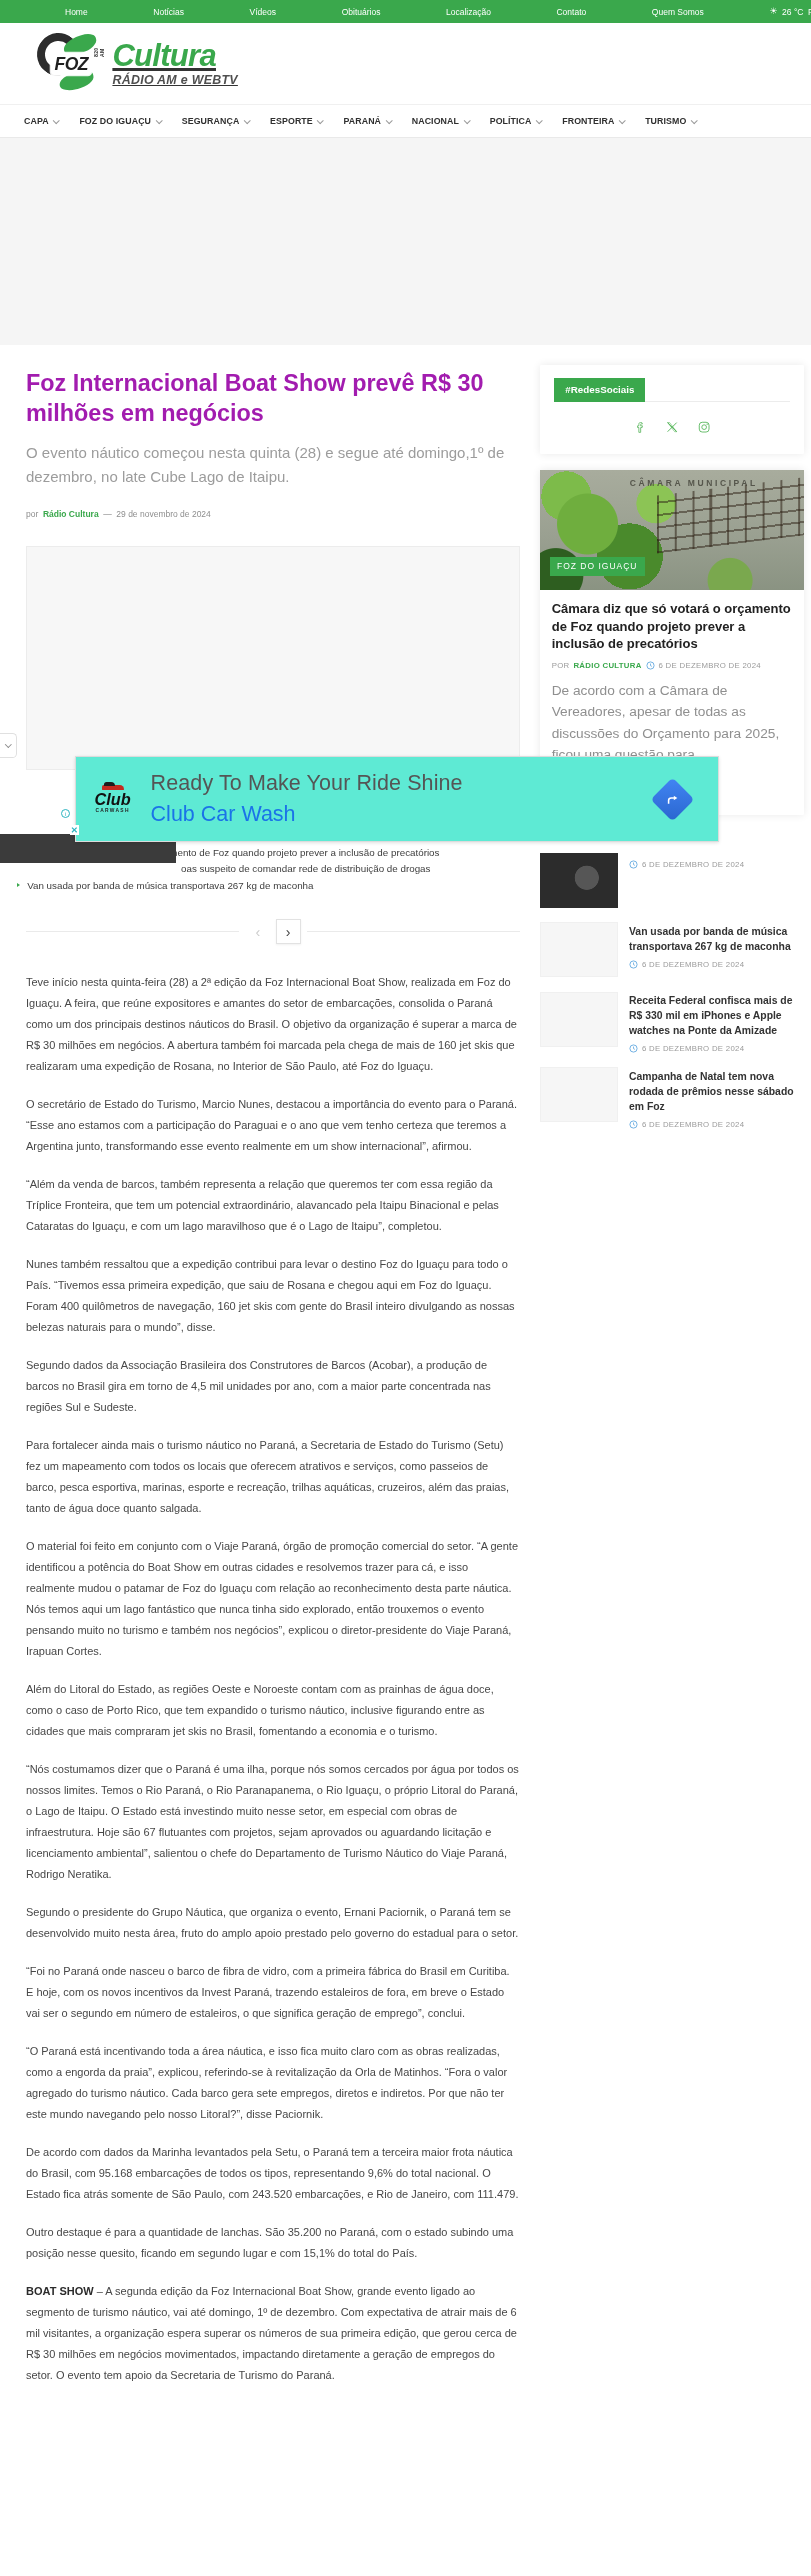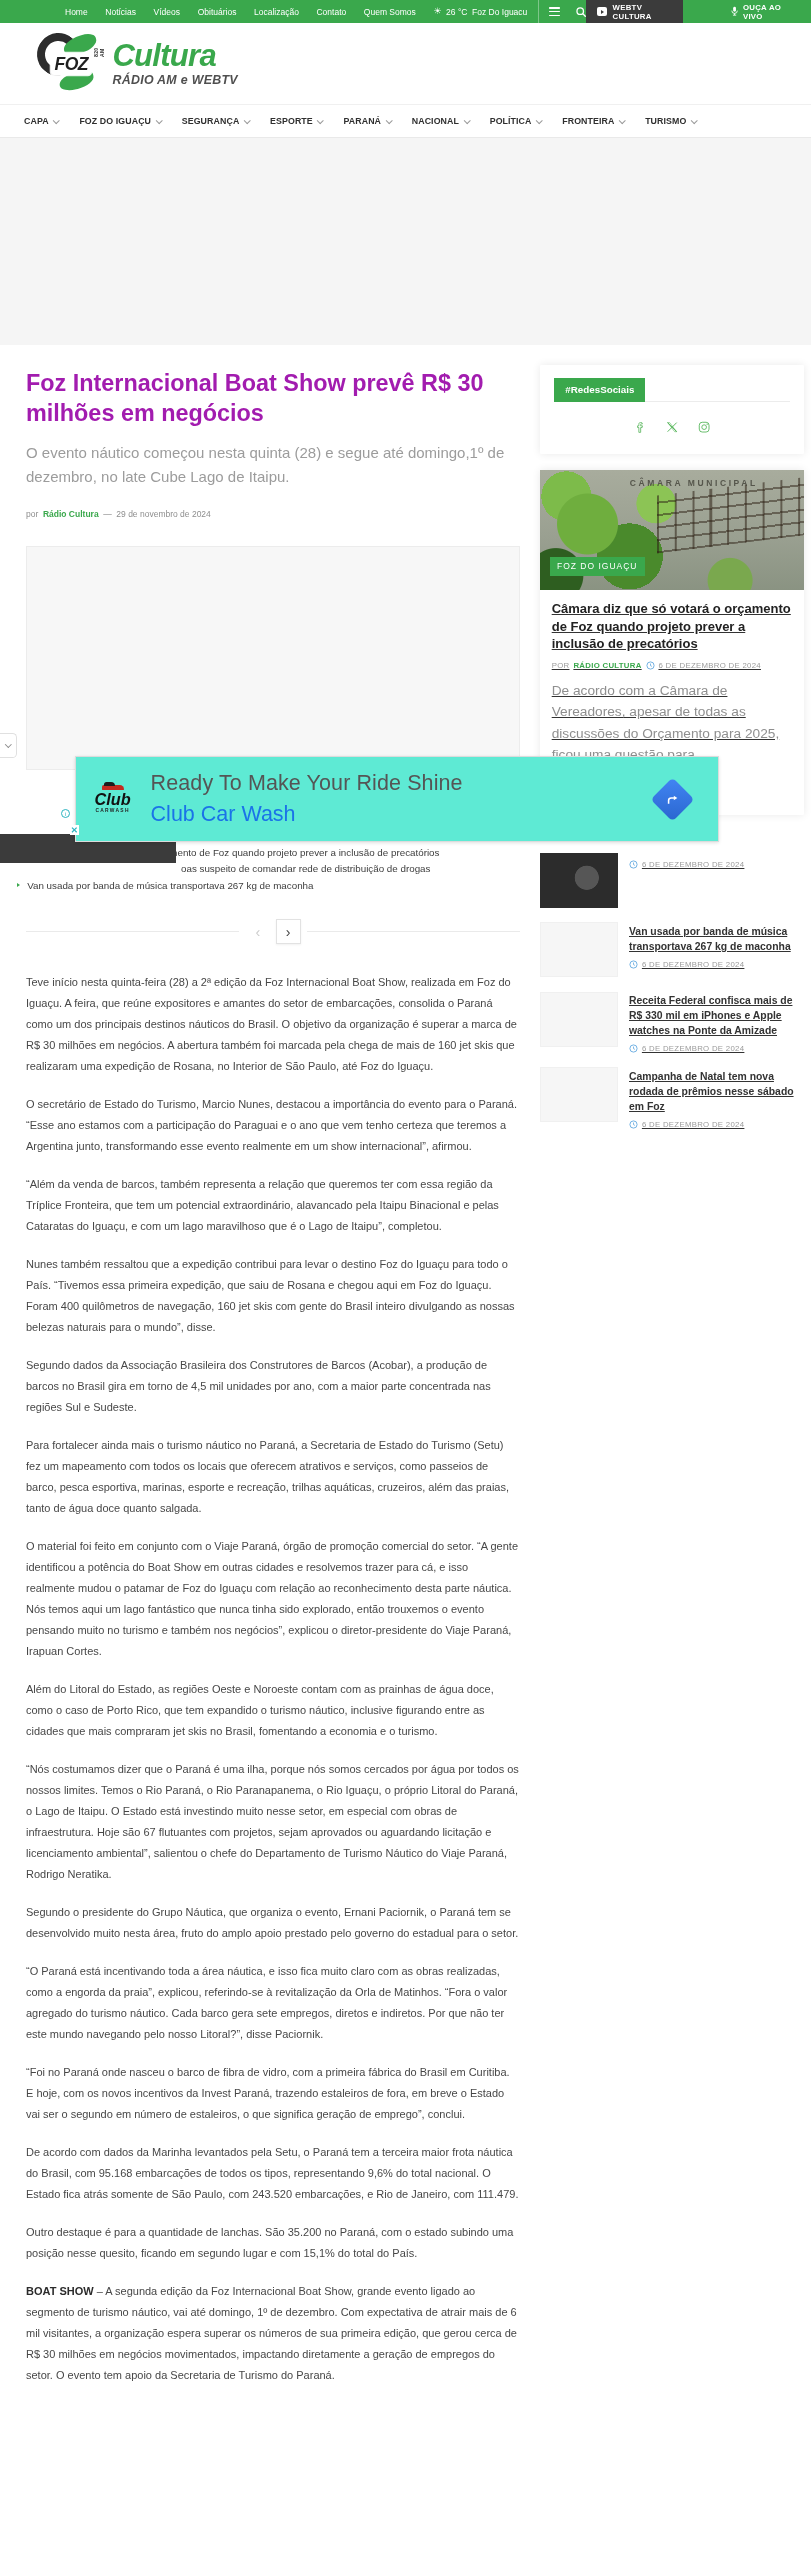--- a/index.html
+++ b/index.html
@@ -1,36 +1,36 @@
 <!DOCTYPE html>
 <html style="font-size:10.4px"><head>
 <meta charset="utf-8">
 <style>
   * { box-sizing: border-box; }
   html,body { margin:0; padding:0; }
   body { width:812px; font-family:"Liberation Sans", sans-serif; background:#fff; color:#333; }
   .page { position:relative; width:812px; overflow:hidden; }
 
   
-  .topbar { height:23.4px; background:#3aa84c; color:#fff; display:flex; align-items:center; font-size:8.5px; padding:0 6.5px 0 65px; }
+  .topbar { height:23.4px; background:#3aa84c; color:#fff; display:flex; align-items:center; font-size:8.5px; padding:0 6.5px 0 65px;gap:48px; }
   .topbar-link { color:#fff; text-decoration:none; margin-right:17.6px; cursor:pointer; white-space:nowrap; }
   .weather { display:flex; align-items:center; gap:4.6px; white-space:nowrap; }
   .sun { font-size:9px; line-height:1; }
   .tb-divider { width:0.7px; height:23.4px; background:rgba(255,255,255,.35); margin:0 10.4px; }
   .hamburger { width:13px; height:9px; display:flex; flex-direction:column; justify-content:space-between; cursor:pointer; margin-right:15.6px; }
   .hamburger span { display:block; height:1.6px; background:#fff; border-radius:0.7px; }
   .search-btn { cursor:pointer; display:flex; align-items:center; }
   .topbar-right { margin-left:auto; display:flex; align-items:center; }
   .webtv-btn { background:#3b3b3b; height:23.4px; display:flex; align-items:center; gap:5.9px; padding:0 10.4px; font-weight:bold; font-size:7.8px; letter-spacing:0.3px; cursor:pointer; }
   .yt-icon { width:11.7px; height:8.5px; background:#fff; border-radius:2px; position:relative; }
   .yt-icon::after { content:""; position:absolute; left:4.6px; top:2.3px; border-left:3.3px solid #3b3b3b; border-top:2px solid transparent; border-bottom:2px solid transparent; }
   .live-btn { display:flex; align-items:center; gap:5.2px; font-weight:bold; font-size:7.8px; letter-spacing:0.3px; padding:0 11.7px; cursor:pointer;margin-left:36px; }
 
   
-  .logo-band { height:81px; background:#fff; display:flex; padding-left:37px; }
+  .logo-band { height:81px; background:#fff; display:flex; padding-left:37px;text-decoration:underline; }
   .logo { display:flex; align-items:center; cursor:pointer; }
   .logo-mark { position:relative; width:65px; height:64px; flex:none; }
   .ring { position:absolute; left:0; top:1.3px; width:43px; height:43px; border:8.5px solid #2d2d2d; border-radius:50%; border-right-color:transparent; transform:rotate(40deg); }
   .leaf { position:absolute; background:#3aa84c; border-radius:60% 40% 55% 45%; }
   .leaf.t { width:34px; height:17px; left:26px; top:3.9px; transform:rotate(-18deg); }
   .leaf.b { width:35px; height:17px; left:22px; top:40px; transform:rotate(-14deg); }
   .foz-pill { position:absolute; left:14.3px; top:21px; background:#fff; border-radius:3.3px; padding:0.7px 3.3px; font-style:italic; font-weight:900; font-size:17.6px; color:#1f1f1f; letter-spacing:-0.7px; box-shadow:0 0 0 1.3px rgba(255,255,255,.9); }
   .freq { position:absolute; left:56px; top:25px; font-size:5.2px; color:#2d2d2d; font-weight:bold; transform:rotate(-90deg); transform-origin:left top; letter-spacing:0.3px; }
   .logo-text { margin-left:10.4px; }
   .cultura { color:#3aa84c; font-size:31px; font-weight:bold; font-style:italic; letter-spacing:-0.7px; line-height:1; }
@@ -61,21 +61,21 @@
   .pagi { margin-top:26px; display:flex; align-items:center; width:494px; margin-left:9px; }
   .pagi::before, .pagi::after { content:""; flex:1; height:0.7px; background:#eaeaea; }
   .pagi-prev { width:25px; height:25px; display:flex; align-items:center; justify-content:center; font-size:14.3px; color:#ccc; cursor:pointer; margin:0 2.6px 0 6.5px; }
   .pagi-next { width:25px; height:25px; display:flex; align-items:center; justify-content:center; font-size:14.3px; color:#444; border:0.7px solid #e2e2e2; box-shadow:0 0.7px 2px rgba(0,0,0,.06); cursor:pointer; margin:0 6.5px 0 2.6px; background:#fff; }
 
   .body-text { margin:28px 0 0 9px; width:494px; font-size:11px; line-height:21px; color:#474747; }
   .body-text p { margin:0 0 17px 0; }
   .body-text strong { color:#2b2b2b; }
 
   
-  .sidebar { position:absolute; left:540px; top:19.5px; width:264px;text-decoration:underline; }
+  .sidebar { position:absolute; left:540px; top:19.5px; width:264px; }
   .card { background:#fff; box-shadow:0 0 9px rgba(0,0,0,.09); border-radius:1.3px; }
   .social-card { padding:13px 14.3px 19.5px; margin-bottom:16.3px; }
   .badge-row { border-bottom:0.7px solid #ececec; }
   .badge { display:inline-block; background:#3aa84c; color:#fff; font-weight:bold; font-size:9.8px; padding:6.5px 11px; margin-bottom:-0.7px; }
   .social-icons { display:flex; justify-content:center; gap:18px; margin-top:18px; }
   .s-icon { cursor:pointer; display:flex; }
 
   .featured-card { overflow:visible; }
   .photo { position:relative; height:120px; overflow:hidden;
     background-color:#98a08e;
@@ -269,22 +269,22 @@
         <p>Teve início nesta quinta-feira (28) a 2ª edição da Foz Internacional Boat Show, realizada em Foz do Iguaçu. A feira, que reúne expositores e amantes do setor de embarcações, consolida o Paraná como um dos principais destinos náuticos do Brasil. O objetivo da organização é superar a marca de R$ 30 milhões em negócios. A abertura também foi marcada pela chega de mais de 160 jet skis que realizaram uma expedição de Rosana, no Interior de São Paulo, até Foz do Iguaçu.</p>
         <p>O secretário de Estado do Turismo, Marcio Nunes, destacou a importância do evento para o Paraná. “Esse ano estamos com a participação do Paraguai e o ano que vem tenho certeza que teremos a Argentina junto, transformando esse evento realmente em um show internacional”, afirmou.</p>
         <p>“Além da venda de barcos, também representa a relação que queremos ter com essa região da Tríplice Fronteira, que tem um potencial extraordinário, alavancado pela Itaipu Binacional e pelas Cataratas do Iguaçu, e com um lago maravilhoso que é o Lago de Itaipu”, completou.</p>
         <p>Nunes também ressaltou que a expedição contribui para levar o destino Foz do Iguaçu para todo o País. “Tivemos essa primeira expedição, que saiu de Rosana e chegou aqui em Foz do Iguaçu. Foram 400 quilômetros de navegação, 160 jet skis com gente do Brasil inteiro divulgando as nossas belezas naturais para o mundo”, disse.</p>
         <p>Segundo dados da Associação Brasileira dos Construtores de Barcos (Acobar), a produção de barcos no Brasil gira em torno de 4,5 mil unidades por ano, com a maior parte concentrada nas regiões Sul e Sudeste.</p>
         <p>Para fortalecer ainda mais o turismo náutico no Paraná, a Secretaria de Estado do Turismo (Setu) fez um mapeamento com todos os locais que oferecem atrativos e serviços, como passeios de barco, pesca esportiva, marinas, esporte e recreação, trilhas aquáticas, cruzeiros, além das praias, tanto de água doce quanto salgada.</p>
         <p>O material foi feito em conjunto com o Viaje Paraná, órgão de promoção comercial do setor. “A gente identificou a potência do Boat Show em outras cidades e resolvemos trazer para cá, e isso realmente mudou o patamar de Foz do Iguaçu com relação ao reconhecimento desta parte náutica. Nós temos aqui um lago fantástico que nunca tinha sido explorado, então trouxemos o evento pensando muito no turismo e também nos negócios”, explicou o diretor-presidente do Viaje Paraná, Irapuan Cortes.</p>
         <p>Além do Litoral do Estado, as regiões Oeste e Noroeste contam com as prainhas de água doce, como o caso de Porto Rico, que tem expandido o turismo náutico, inclusive figurando entre as cidades que mais compraram jet skis no Brasil, fomentando a economia e o turismo.</p>
         <p>“Nós costumamos dizer que o Paraná é uma ilha, porque nós somos cercados por água por todos os nossos limites. Temos o Rio Paraná, o Rio Paranapanema, o Rio Iguaçu, o próprio Litoral do Paraná, o Lago de Itaipu. O Estado está investindo muito nesse setor, em especial com obras de infraestrutura. Hoje são 67 flutuantes com projetos, sejam aprovados ou aguardando licitação e licenciamento ambiental”, salientou o chefe do Departamento de Turismo Náutico do Viaje Paraná, Rodrigo Neratika.</p>
         <p>Segundo o presidente do Grupo Náutica, que organiza o evento, Ernani Paciornik, o Paraná tem se desenvolvido muito nesta área, fruto do amplo apoio prestado pelo governo do estadual para o setor.</p>
+        <p>“Foi no Paraná onde nasceu o barco de fibra de vidro, com a primeira fábrica do Brasil em Curitiba. E hoje, com os novos incentivos da Invest Paraná, trazendo estaleiros de fora, em breve o Estado vai ser o segundo em número de estaleiros, o que significa geração de emprego”, conclui.</p>
         <p>“O Paraná está incentivando toda a área náutica, e isso fica muito claro com as obras realizadas, como a engorda da praia”, explicou, referindo-se à revitalização da Orla de Matinhos. “Fora o valor agregado do turismo náutico. Cada barco gera sete empregos, diretos e indiretos. Por que não ter este mundo navegando pelo nosso Litoral?”, disse Paciornik.</p>
-        <p>“Foi no Paraná onde nasceu o barco de fibra de vidro, com a primeira fábrica do Brasil em Curitiba. E hoje, com os novos incentivos da Invest Paraná, trazendo estaleiros de fora, em breve o Estado vai ser o segundo em número de estaleiros, o que significa geração de emprego”, conclui.</p>
         <p>De acordo com dados da Marinha levantados pela Setu, o Paraná tem a terceira maior frota náutica do Brasil, com 95.168 embarcações de todos os tipos, representando 9,6% do total nacional. O Estado fica atrás somente de São Paulo, com 243.520 embarcações, e Rio de Janeiro, com 111.479.</p>
         <p>Outro destaque é para a quantidade de lanchas. São 35.200 no Paraná, com o estado subindo uma posição nesse quesito, ficando em segundo lugar e com 15,1% do total do País.</p>
         <p><strong>BOAT SHOW</strong><span> – A segunda edição da Foz Internacional Boat Show, grande evento ligado ao segmento de turismo náutico, vai até domingo, 1º de dezembro. Com expectativa de atrair mais de 6 mil visitantes, a organização espera superar os números de sua primeira edição, que gerou cerca de R$ 30 milhões em negócios movimentados, impactando diretamente a geração de empregos do setor. O evento tem apoio da Secretaria de Turismo do Paraná.</span></p>
       </div>
     </div>
 
     <div class="sidebar">
 
       <div class="card social-card">
         <div class="badge-row">

